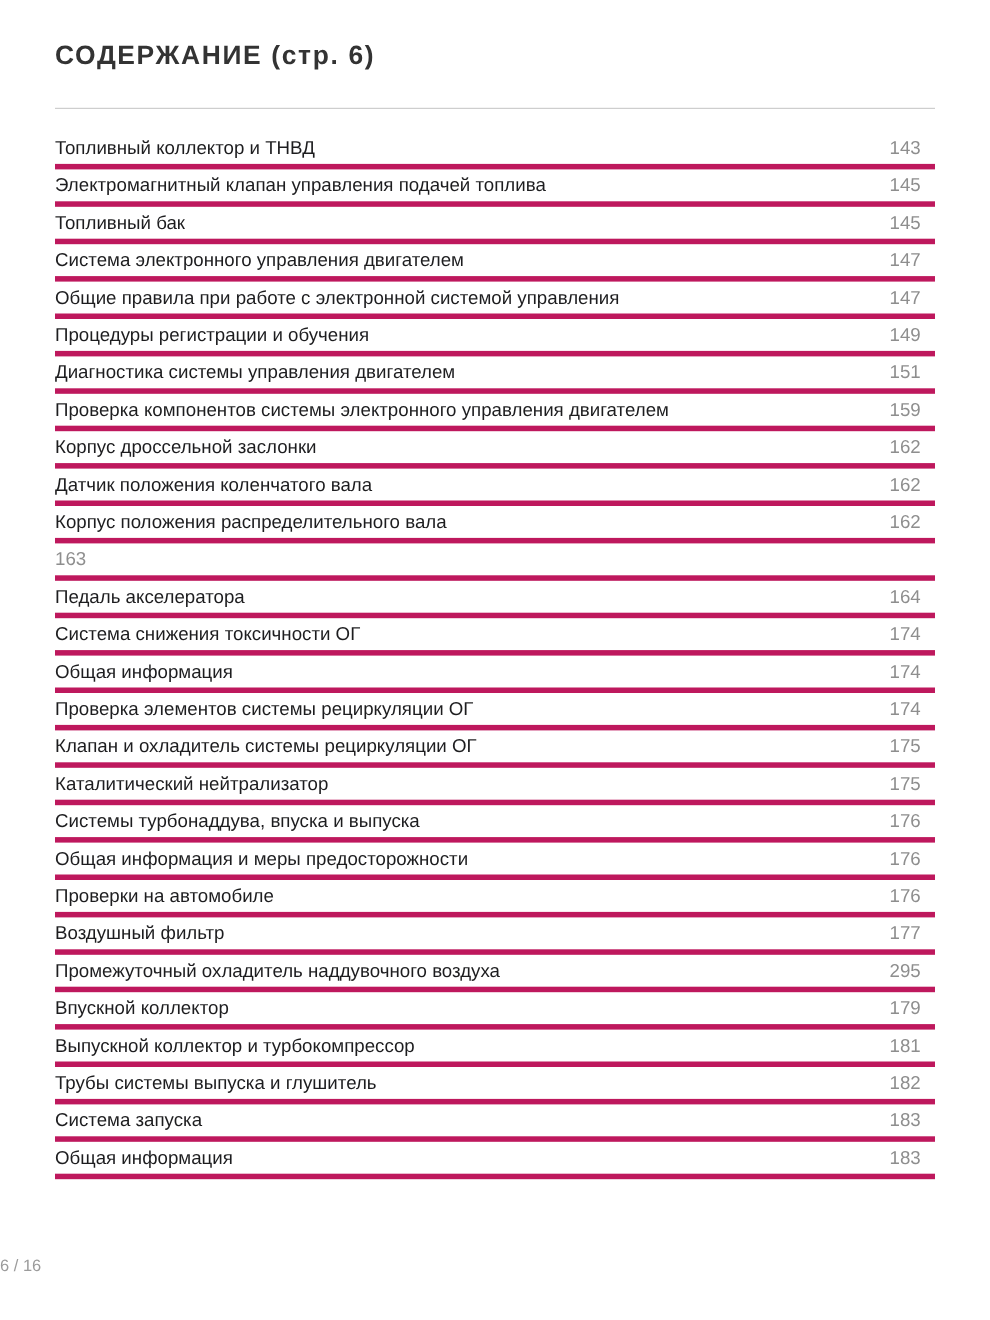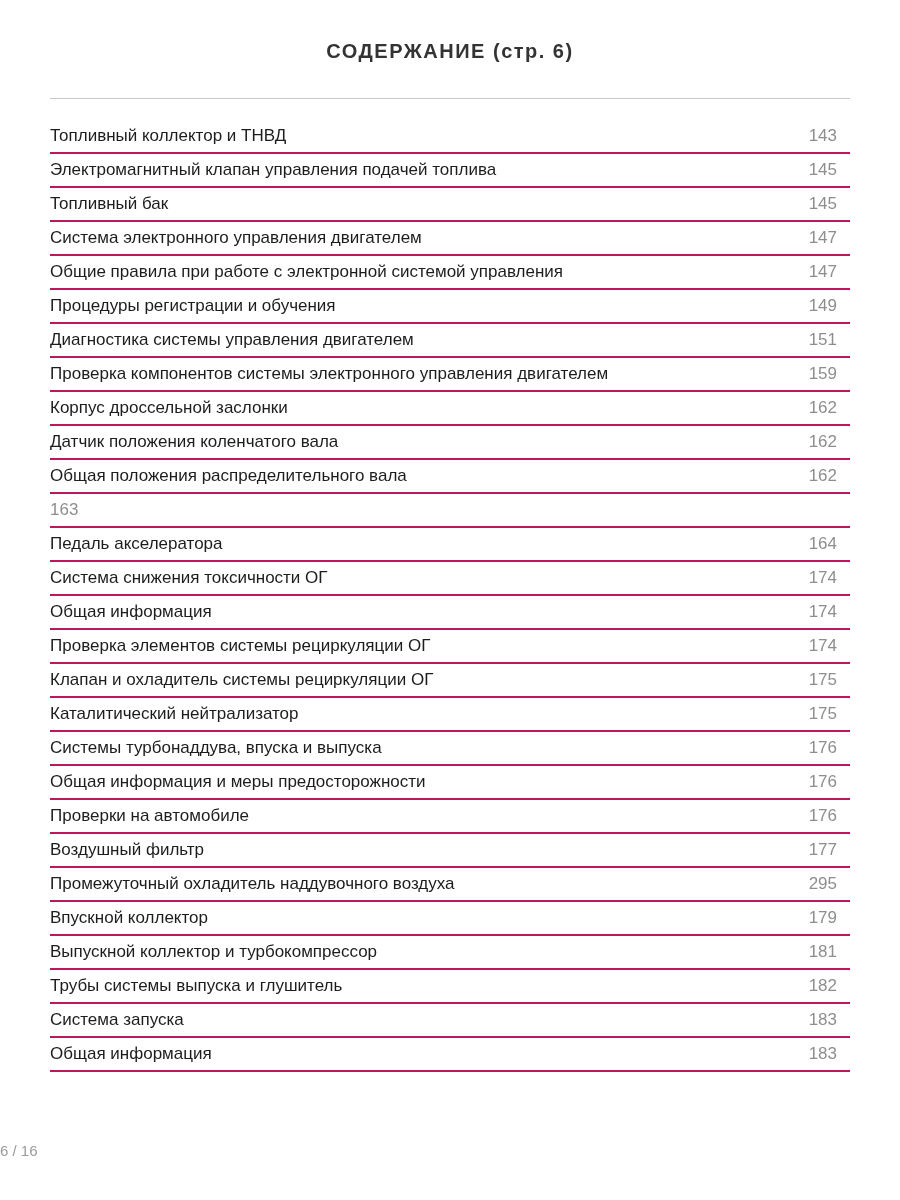--- a/index.html
+++ b/index.html
@@ -13,41 +13,41 @@
   .page {
     position: relative;
     width: 900px;
     height: 1200px;
     padding: 0 50px;
     background: #ffffff;
     overflow: hidden;
   }
   .toc-title {
     padding-top: 37px;
-    text-align: center;
-    font-size: 20px;
+    text-align: left;
+    font-size: 24px;
     line-height: 28px;
     font-weight: 700;
     letter-spacing: 1.5px;
     color: #333333;
   }
   .top-divider {
     margin-top: 33px;
     height: 1px;
     background: #c9c9c9;
   }
   .toc-list {
     margin-top: 21px;
   }
   .toc-row {
     display: flex;
     justify-content: space-between;
     align-items: center;
     height: 34px;
-    border-bottom: 2px solid #be185d;
+    border-bottom: 5px solid #be185d;
   }
   .toc-label {
     font-size: 17px;
     color: #1d1d1f;
     white-space: nowrap;
   }
   .toc-page {
     font-size: 17px;
     color: #8e8e8e;
     padding-right: 13px;
@@ -104,21 +104,21 @@
       </div>
       <div class="toc-row">
         <span class="toc-label">Корпус дроссельной заслонки</span>
         <span class="toc-page">162</span>
       </div>
       <div class="toc-row">
         <span class="toc-label">Датчик положения коленчатого вала</span>
         <span class="toc-page">162</span>
       </div>
       <div class="toc-row">
-        <span class="toc-label">Общая положения распределительного вала</span>
+        <span class="toc-label">Корпус положения распределительного вала</span>
         <span class="toc-page">162</span>
       </div>
       <div class="toc-row">
         <span class="toc-page">163</span>
       </div>
       <div class="toc-row">
         <span class="toc-label">Педаль акселератора</span>
         <span class="toc-page">164</span>
       </div>
       <div class="toc-row">

